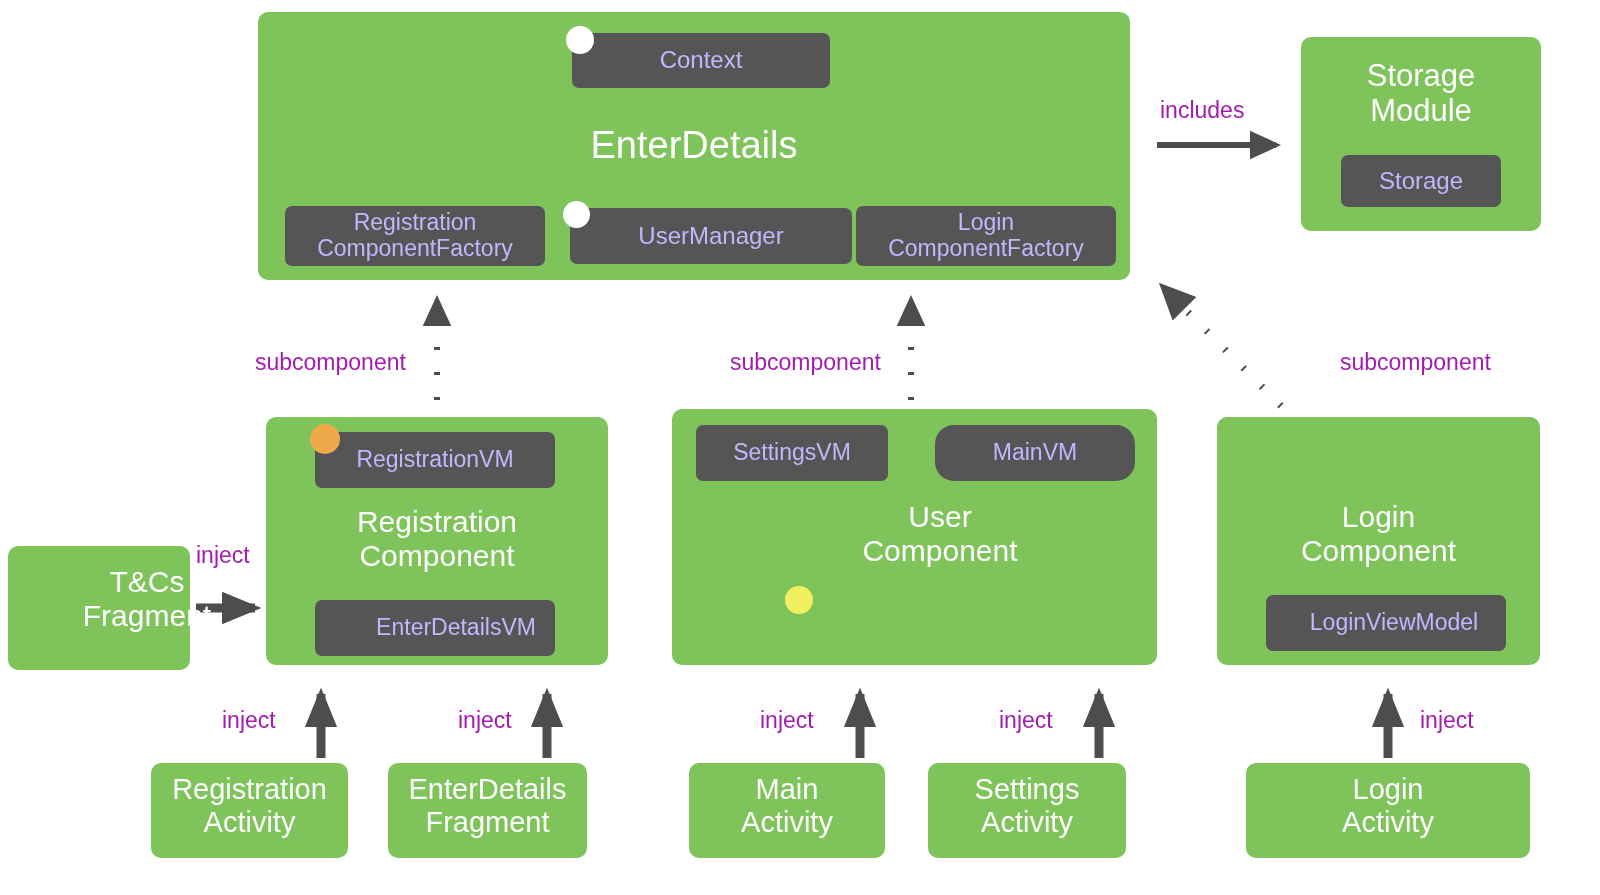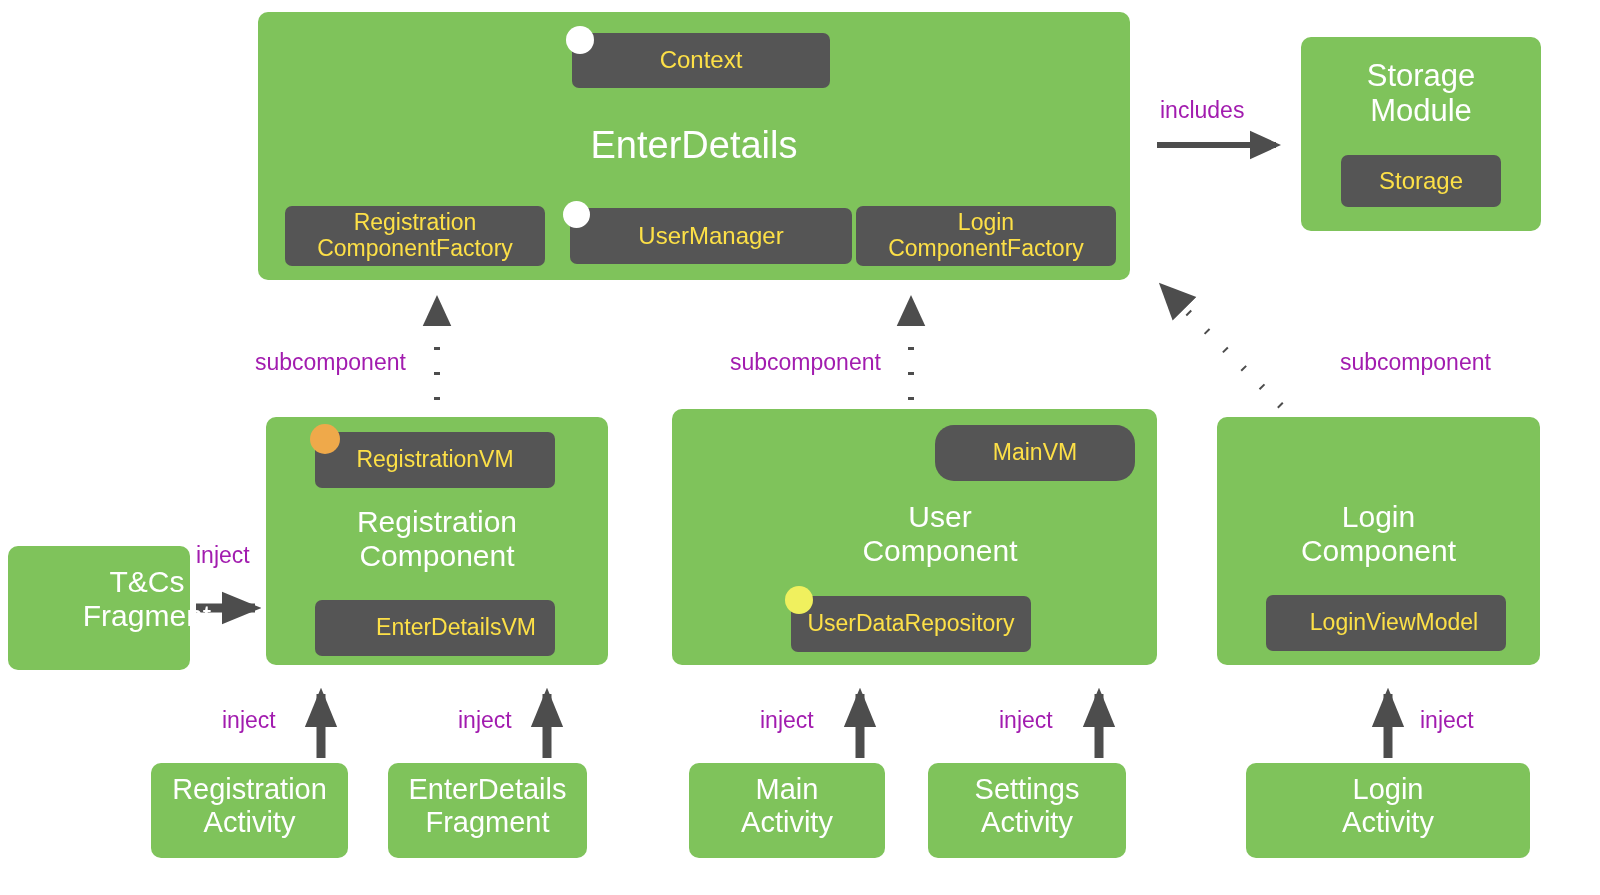--- a/index.html
+++ b/index.html
@@ -22,21 +22,21 @@
   .gbox {
     position: absolute;
     background: #7fc35b;
     border-radius: 10px;
     box-sizing: border-box;
   }
   .dbox {
     position: absolute;
     background: #555555;
     border-radius: 7px;
-    color: #fde047;
+    color: #c4b5fd;
     display: flex;
     align-items: center;
     justify-content: center;
     text-align: center;
     line-height: 1.12;
     box-sizing: border-box;
     z-index: 3;
   }
   .gtitle {
     position: absolute;
@@ -175,26 +175,26 @@
   <div class="gtitle" style="left:8px; top:565px; width:182px; font-size:30px;padding-left:48px;">T&amp;Cs
 Fragment</div>
 
   <div class="edge-label" style="left:196px; top:543px;">inject</div>
 
   <div class="gbox" style="left:672px; top:409px; width:485px; height:256px;"></div>
 
   <div class="gtitle" style="left:672px; top:500px; width:480px; font-size:30px;padding-left:28px;">User
 Component</div>
 
+  <div class="dbox" style="left:696px; top:425px; width:192px; height:56px; font-size:23px;">SettingsVM</div>
 
   <div class="dbox" style="left:935px; top:425px; width:200px; height:56px; font-size:23px;border-radius:19px;">MainVM</div>
 
   <div class="dot" style="left:785px; top:586px; width:28px; height:28px; background:#f0f05e;"></div>
 
-  <div class="dbox" style="left:791px; top:596px; width:240px; height:56px; font-size:23px;">UserDataRepository</div>
 
   <div class="gbox" style="left:1217px; top:417px; width:323px; height:248px;"></div>
 
   <div class="gtitle" style="left:1217px; top:500px; width:323px; font-size:30px;">Login
 Component</div>
 
   <div class="dbox" style="left:1266px; top:595px; width:240px; height:56px; font-size:23px;padding-left:16px;">LoginViewModel</div>
 
   <div class="gbox" style="left:151px; top:763px; width:197px; height:95px;"></div>
   <div class="gtitle" style="left:151px; top:773px; width:197px; font-size:29px;">Registration

